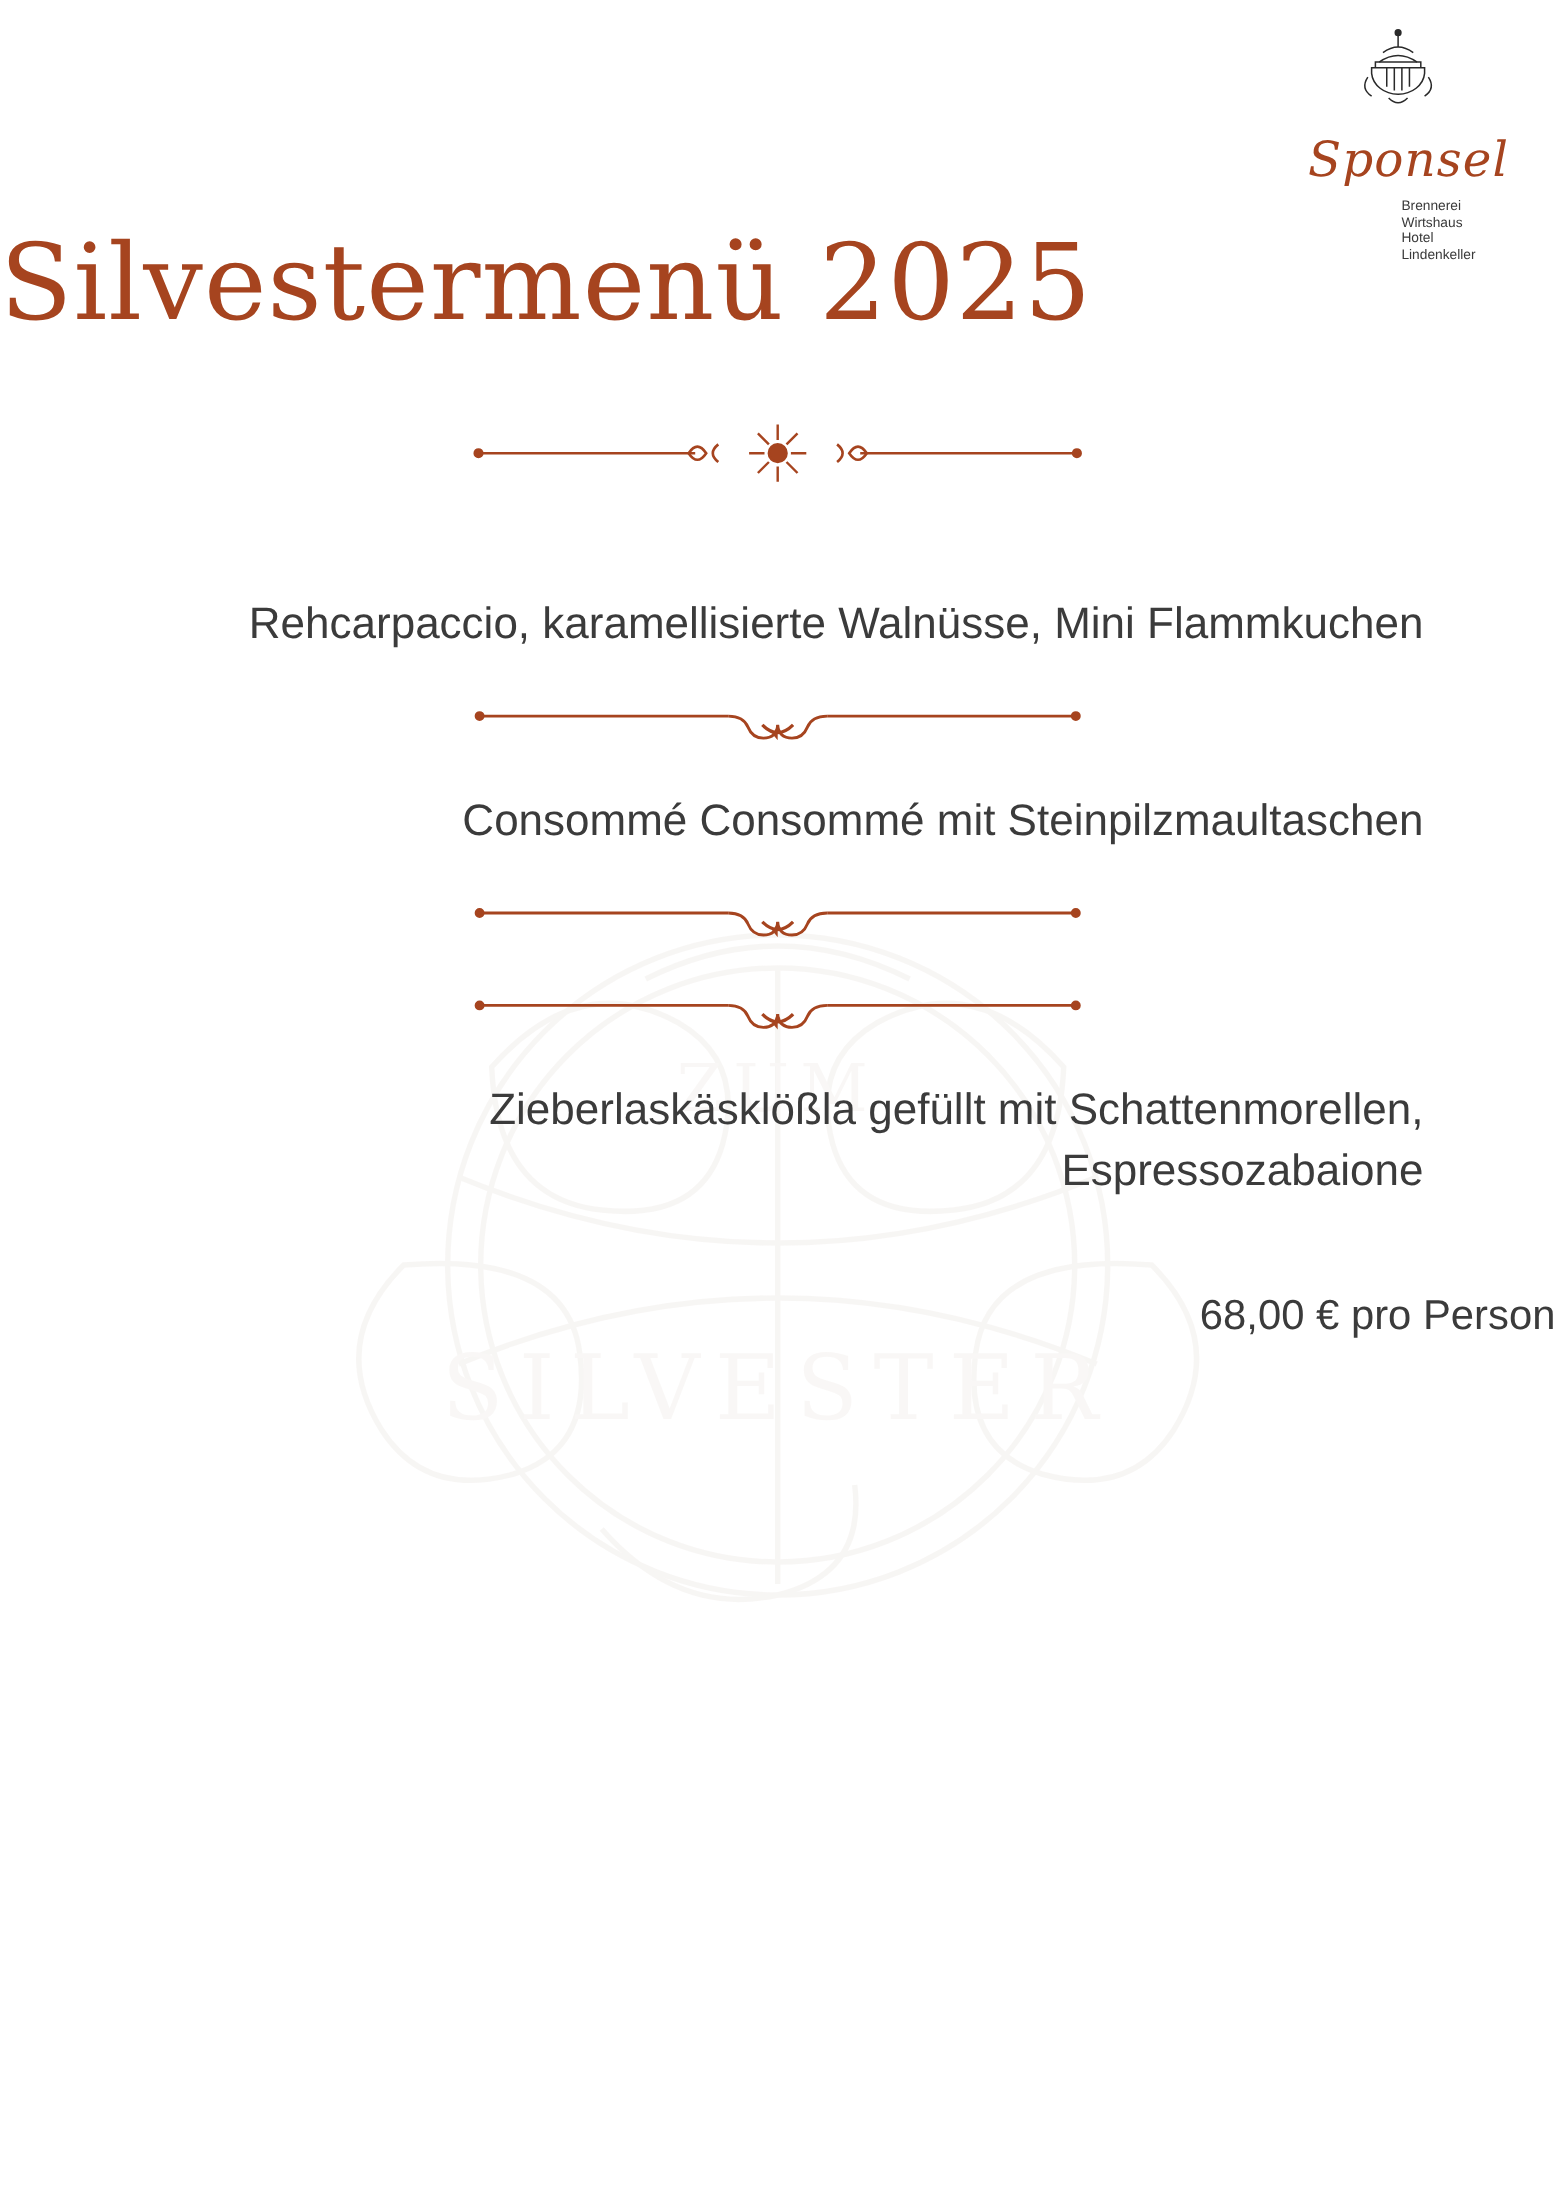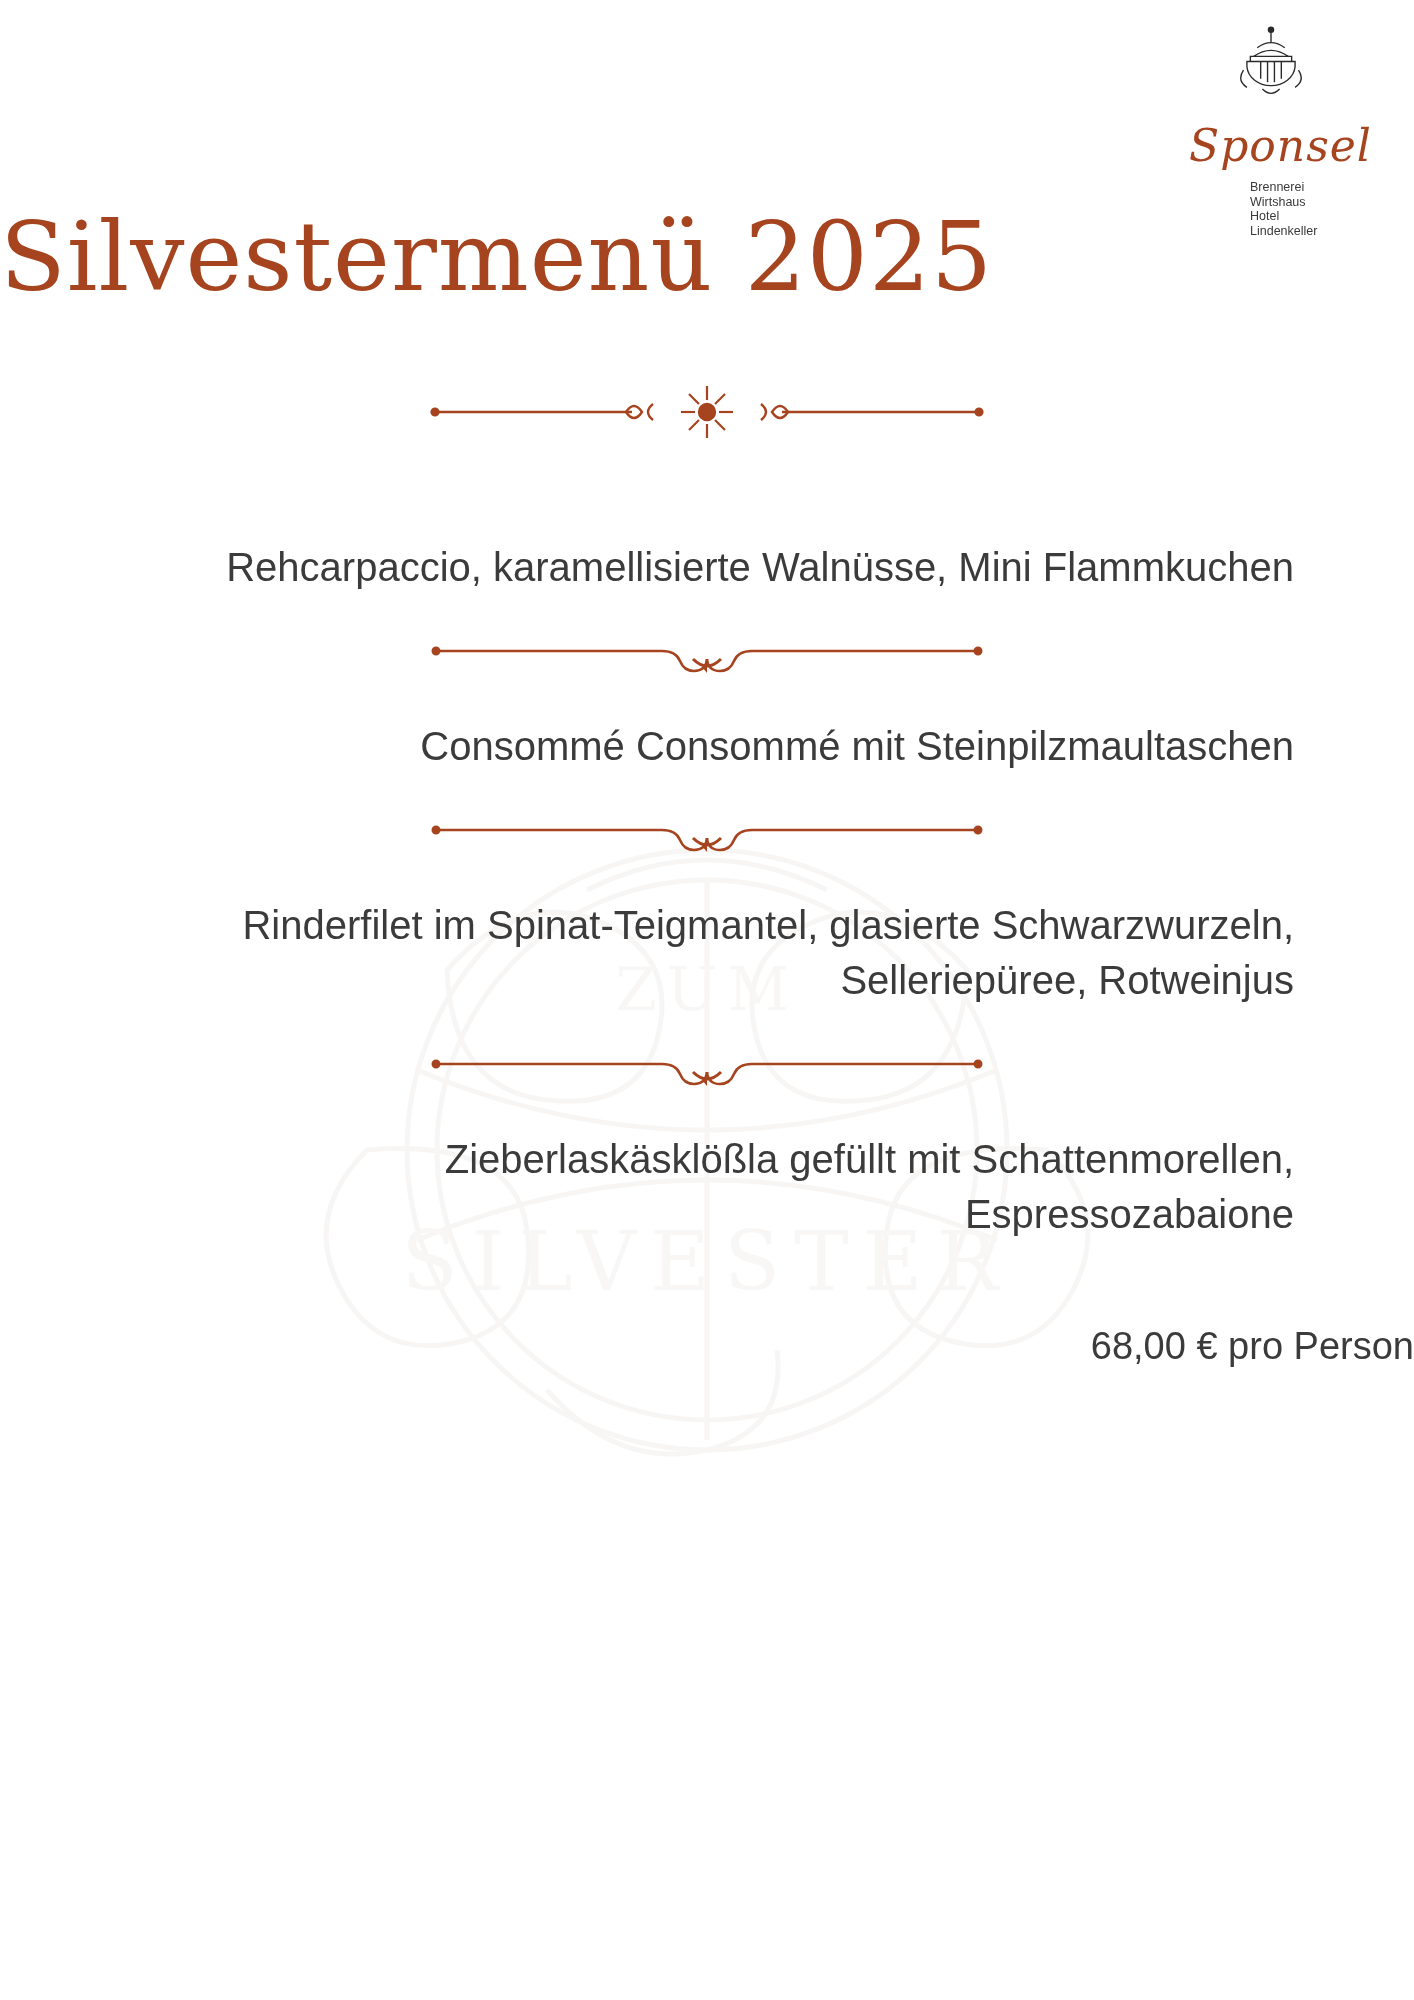--- a/index.html
+++ b/index.html
@@ -66,21 +66,21 @@
   }
   .brand-sub {
     margin-top: -4px;
     font-family: "Liberation Sans", sans-serif;
     font-size: 12.5px;
     line-height: 14.5px;
     color: #3a3a3a;
     text-align: left;
     padding-left: 84px;
   }
-  .brand-sub div { white-space: nowrap; }
+  .brand-sub div { white-space: nowrap; margin-left: 24px; }
 
   
   .title {
     position: absolute;
     top: 205px;
     left: 0;
     width: 100%;
     text-align: left;
     font-family: "DejaVu Serif", serif;
     font-size: 96px;
@@ -243,21 +243,20 @@
         <line x1="325" y1="16" x2="548" y2="16"></line>
         <circle cx="9" cy="16" r="3.2" fill="#a6441f"></circle>
         <circle cx="551" cy="16" r="3.2" fill="#a6441f"></circle>
         <path d="M235 16 q14 0 18 10 q4 10 14 10 q12 0 13 -12"></path>
         <path d="M325 16 q-14 0 -18 10 q-4 10 -14 10 q-12 0 -13 -12"></path>
         <path d="M266 24 q14 14 28 0" stroke-width="3"></path>
         <path d="M280 26 l0 12 l-5 -6 z" fill="#a6441f" stroke="none"></path>
       </g>
     </svg>
 
-    <p class="course">Rinderfilet im Spinat-Teigmantel, glasierte Schwarzwurzeln, Selleriepüree, Rotweinjus</p>
 
     <svg class="ornament sep" viewBox="0 0 560 44" aria-hidden="true">
       <g stroke="#a6441f" fill="none" stroke-width="2.6">
         <line x1="12" y1="16" x2="235" y2="16"></line>
         <line x1="325" y1="16" x2="548" y2="16"></line>
         <circle cx="9" cy="16" r="3.2" fill="#a6441f"></circle>
         <circle cx="551" cy="16" r="3.2" fill="#a6441f"></circle>
         <path d="M235 16 q14 0 18 10 q4 10 14 10 q12 0 13 -12"></path>
         <path d="M325 16 q-14 0 -18 10 q-4 10 -14 10 q-12 0 -13 -12"></path>
         <path d="M266 24 q14 14 28 0" stroke-width="3"></path>

